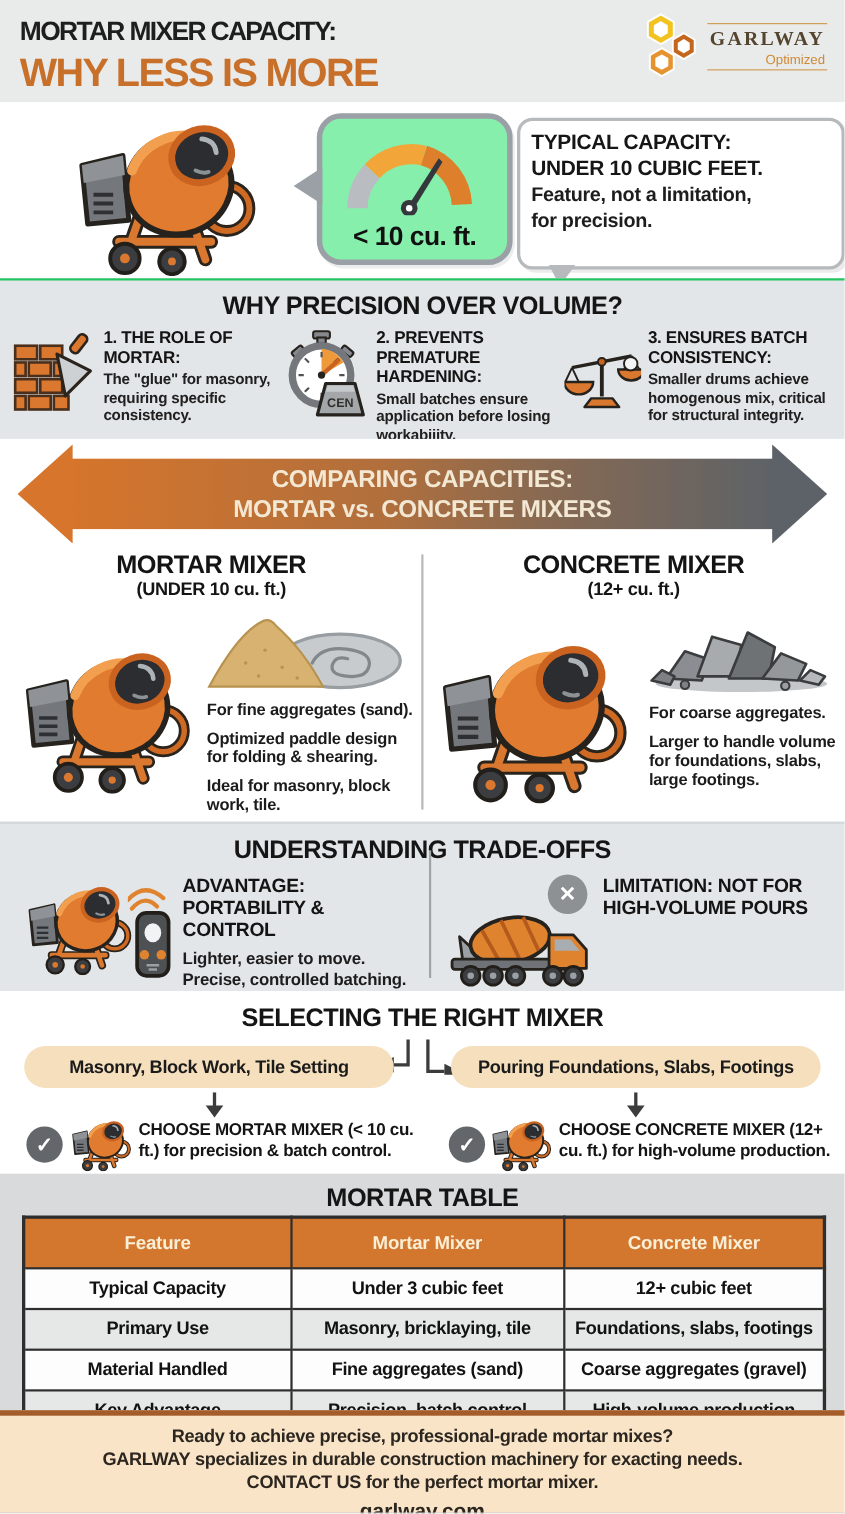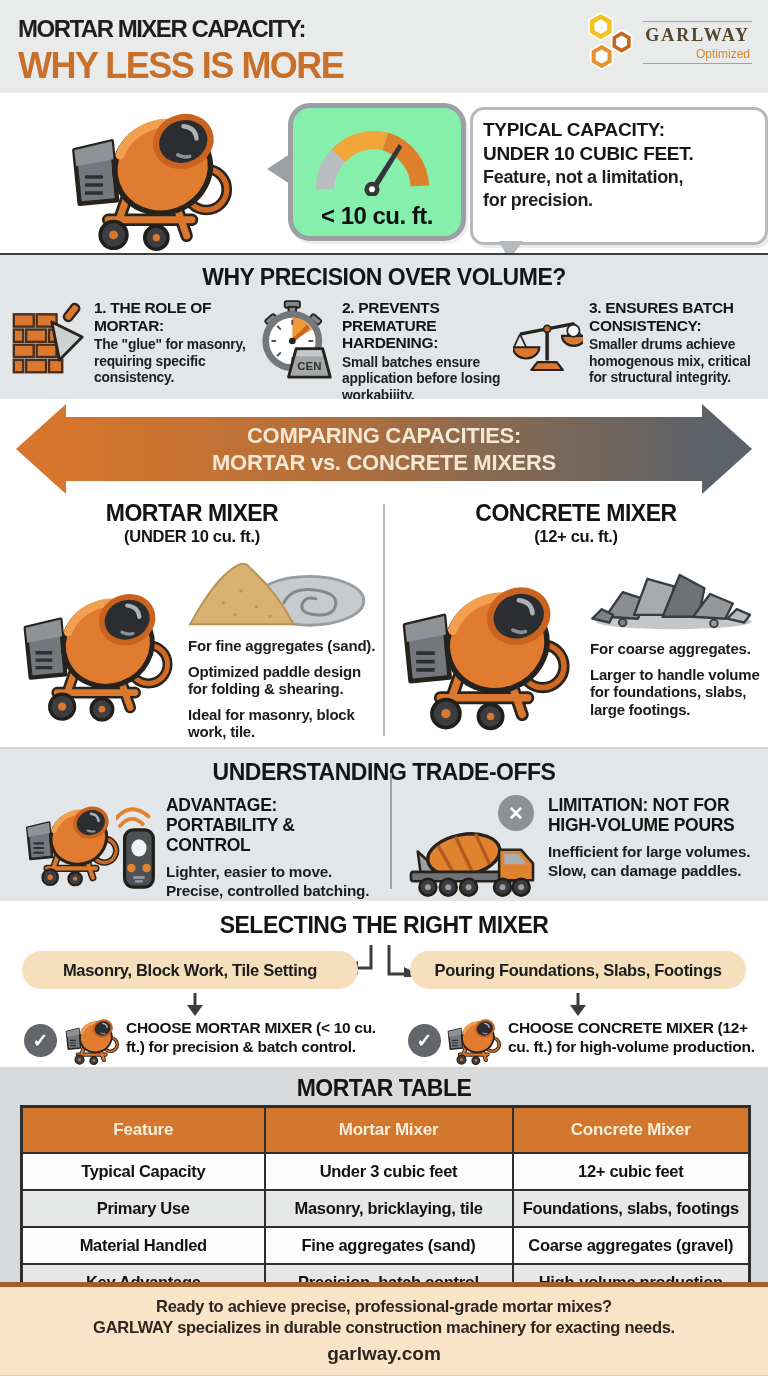--- a/index.html
+++ b/index.html
@@ -32,21 +32,21 @@
   .bubble{position:absolute;left:470px;top:14px;width:272px;height:116px;background:#fff;
           border:3px solid #b6babd;border-radius:14px;padding:8px 10px;
           box-shadow:3px 3px 0 rgba(0,0,0,.08);}
   .bubble:after{content:"";position:absolute;left:26px;bottom:-18px;width:0;height:0;
           border-left:10px solid transparent;border-right:14px solid transparent;
           border-top:19px solid #b6babd;}
   .bubble-strong{font-size:19px;font-weight:800;line-height:24px;color:#161616;letter-spacing:-0.3px;}
   .bubble-soft{font-size:18px;font-weight:700;line-height:23px;color:#1d1d1d;letter-spacing:-0.3px;}
 
   
-  #why{height:144px;background:#e3e6e8;border-top:2px solid #404040;}
+  #why{height:144px;background:#e3e6e8;border-top:2px solid #22c55e;}
   .sec-heading{text-align:center;font-size:23px;font-weight:800;letter-spacing:-0.5px;color:#151515;}
   #why .sec-heading{padding-top:9px;}
   .why-row{position:absolute;left:10px;top:44px;width:748px;display:flex;}
   .why-item{display:flex;align-items:flex-start;}
   .why-icon{flex:0 0 auto;}
   .why-title{font-size:15.5px;font-weight:800;line-height:17.5px;color:#141414;letter-spacing:-0.3px;}
   .why-body{font-size:13.8px;font-weight:700;line-height:16.5px;color:#202020;margin-top:3px;letter-spacing:-0.2px;}
 
   
   #banner{height:95px;background:#ffffff;}
@@ -401,24 +401,20 @@
         <div>Precise, controlled batching.</div>
       </div>
     </div>
     <div class="to-div"></div>
     <div class="badge x-badge abs" style="left:498px;top:46px"></div>
     <svg class="abs" style="left:398px;top:72px" width="148" height="78" viewBox="0 0 160 92">
         <use href="#truck"></use>
       </svg>
     <div class="abs" style="left:548px;top:46px;width:212px">
       <div class="to-title">LIMITATION: NOT FOR HIGH-VOLUME POURS</div>
-      <div class="to-body">
-        <div>Inefficient for large volumes.</div>
-        <div>Slow, can damage paddles.</div>
-      </div>
     </div>
   </div>
 
   <div id="select" class="sec">
     <div class="sec-heading">SELECTING THE RIGHT MIXER</div>
     <svg class="abs" style="left:0;top:42px" width="768" height="34">
       <g stroke="#3c3c3c" stroke-width="3" fill="none">
         <path d="M371,2 V25 H358"></path>
         <path d="M389,2 V31 H404"></path>
       </g>
@@ -484,18 +480,19 @@
           <td>High-volume production</td>
         </tr>
       </tbody>
     </table>
   </div>
 
   <div id="footer" class="sec">
     <div style="padding-top:9px">
       <div class="f-line">Ready to achieve precise, professional-grade mortar mixes?</div>
       <div class="f-line"><span class="f-bold">GARLWAY</span><span> specializes in durable construction machinery for exacting needs.</span></div>
+      <div class="f-line"><span class="f-bold">CONTACT US</span><span> for the perfect mortar mixer.</span></div>
       <div class="f-web">garlway.com</div>
     </div>
     <div class="bottom-strip"></div>
   </div>
 
 </div>
 
 </body></html>

